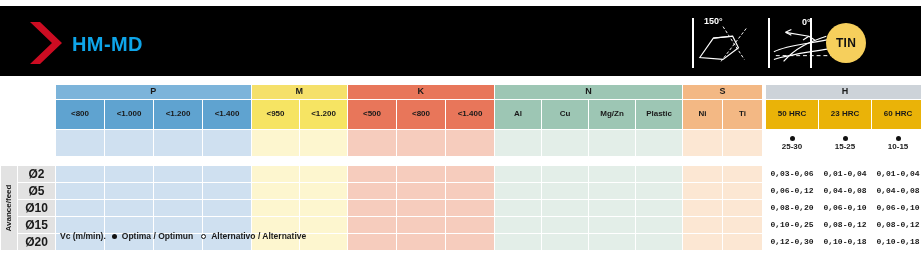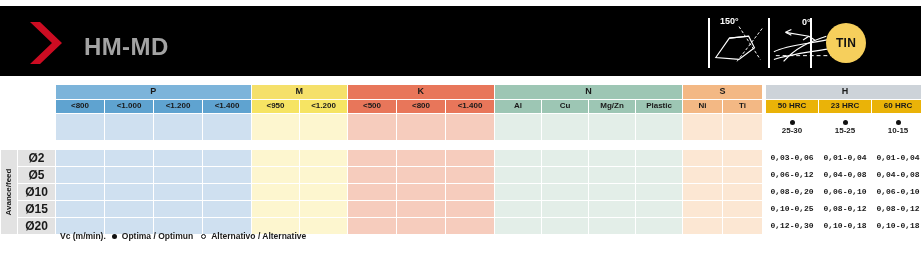--- a/index.html
+++ b/index.html
@@ -13,33 +13,33 @@
 
   
   #header-band {
     position: absolute; left: 0; top: 6px; width: 921px; height: 70px;
     background: #000;
   }
   #logo-chevron {
     position: absolute; left: 26px; top: 14px; width: 46px; height: 46px;
   }
   #product-title {
-    position: absolute; left: 84px; top: 27px;
-    color: #a3a3a3; font-size: 24px; font-weight: bold; letter-spacing: .4px;
+    position: absolute; left: 72px; top: 27px;
+    color: #0ea5e9; font-size: 20px; font-weight: bold; letter-spacing: .4px;
   }
   .badge {
     position: absolute; top: 12px; height: 50px;
     border-left: 2px solid #fff;
     display: flex; align-items: center; justify-content: center;
   }
   #badge-depth { left: 650px; width: 58px; }
   #badge-depth .btxt {
     color: #fff; font-size: 17px; font-weight: bold; letter-spacing: .3px;
   }
-  #badge-point { left: 708px; width: 60px; }
+  #badge-point { left: 692px; width: 60px; }
   #badge-helix { left: 768px; width: 70px; }
   #badge-coating { left: 810px; width: 70px; }
   .ang-label {
     position: absolute; color: #fff; font-size: 9px; font-weight: bold;
   }
   #coating-dot {
     width: 40px; height: 40px; border-radius: 50%;
     background: #f6cf5c;
     display: flex; align-items: center; justify-content: center;
   }
@@ -68,21 +68,21 @@
   
   .grp { height: 15px; font-size: 9px; letter-spacing: .3px; }
   .grp-P { background: #7cb4da; }
   .grp-M { background: #f5e06a; }
   .grp-K { background: #e8765a; }
   .grp-N { background: #9dc6b4; }
   .grp-S { background: #f3b884; }
   .grp-H { background: #cdd3d9; }
 
   
-  .sub { height: 14px; font-size: 8px; }
+  .sub { height: 30px; font-size: 8px; }
   .sub-P { background: #5fa3d0; }
   .sub-M { background: #f6e463; }
   .sub-K { background: #e8765a; }
   .sub-N { background: #9dc6b4; }
   .sub-S { background: #f3b884; }
   .sub-H { background: #eab308; }
 
   
   .vcrow { height: 27px; background: #ffffff; }
   .vcrow .dot {

